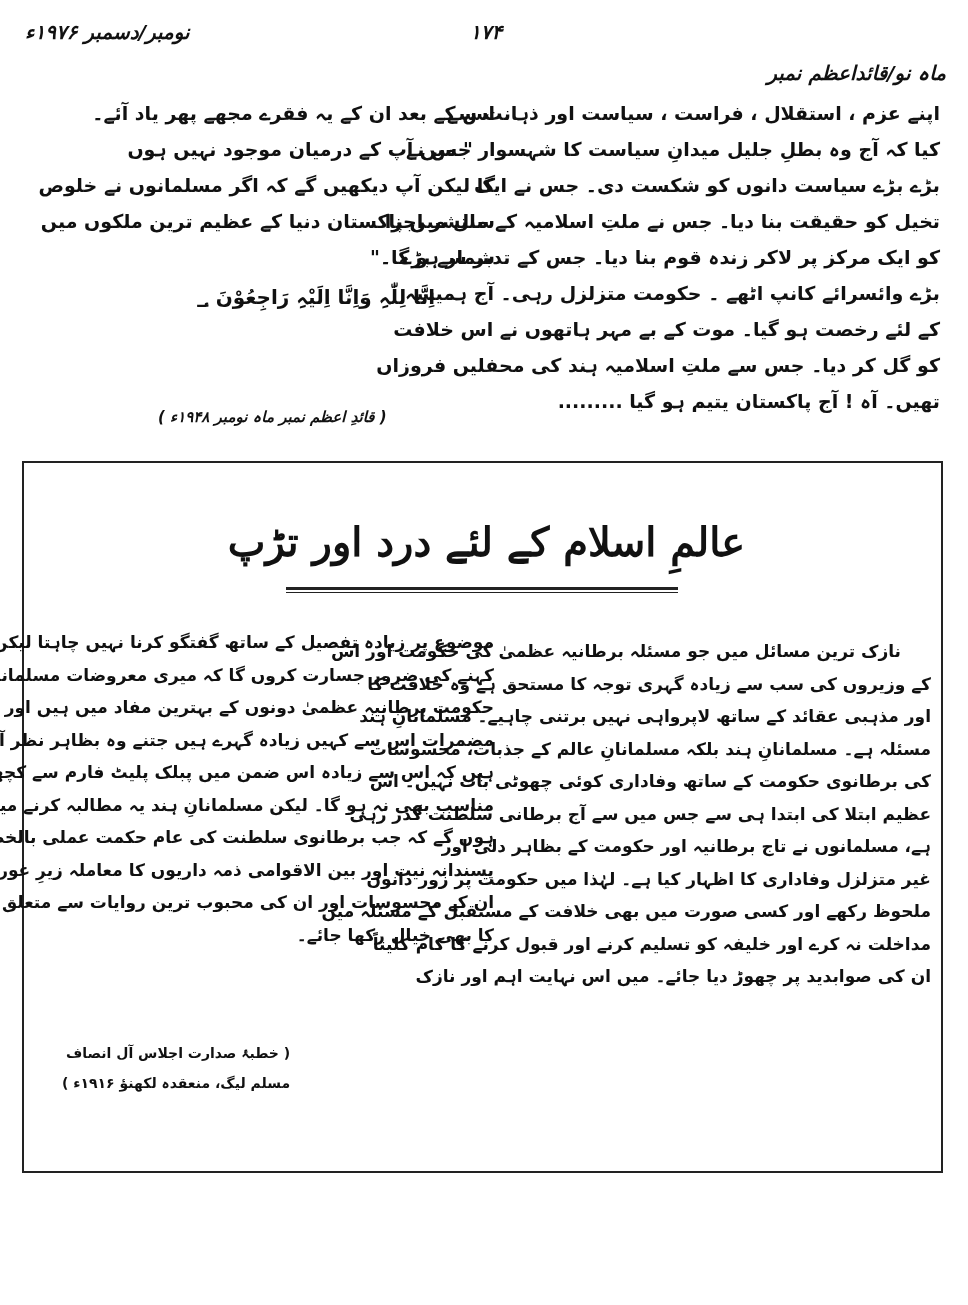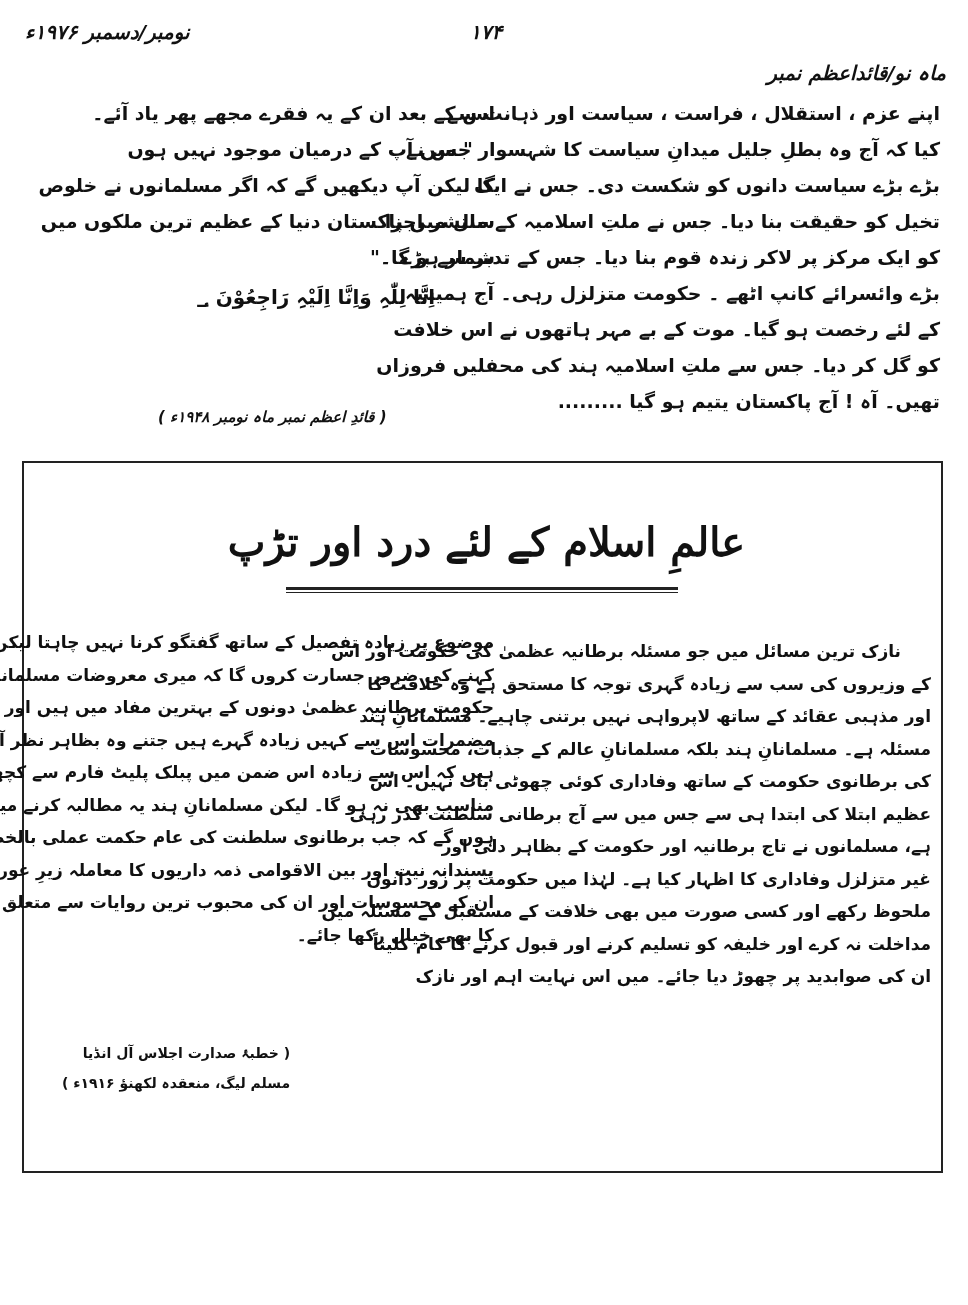--- a/index.html
+++ b/index.html
@@ -101,16 +101,16 @@
     <span class="line">مضمرات اس سے کہیں زیادہ گہرے ہیں جتنے وہ بظاہر نظر آتے</span>
     <span class="line">ہیں کہ اس سے زیادہ اس ضمن میں پبلک پلیٹ فارم سے کچھ کہنا</span>
     <span class="line">مناسب بھی نہ ہو گا۔ لیکن مسلمانانِ ہند یہ مطالبہ کرنے میں حق بجانب</span>
     <span class="line">ہوں گے کہ جب برطانوی سلطنت کی عام حکمت عملی بالخصوص انصاف</span>
     <span class="line">پسندانہ نیت اور بین الاقوامی ذمہ داریوں کا معاملہ زیرِ غور آئے تو</span>
     <span class="line">ان کے محسوسات اور ان کی محبوب ترین روایات سے متعلق جذبات</span>
     <span class="line">کا بھی خیال رکھا جائے۔</span>
   </div>
 
   <div class="source-bottom rtl">
-    <span class="line sline1">( خطبۂ صدارت اجلاس آل انڈیا</span>
+    <span class="line sline1">( خطبۂ صدارت اجلاس آل انصاف</span>
     <span class="line">مسلم لیگ، منعقدہ لکھنؤ ۱۹۱۶ء )</span>
   </div>
 </div>
 
 </body></html>

